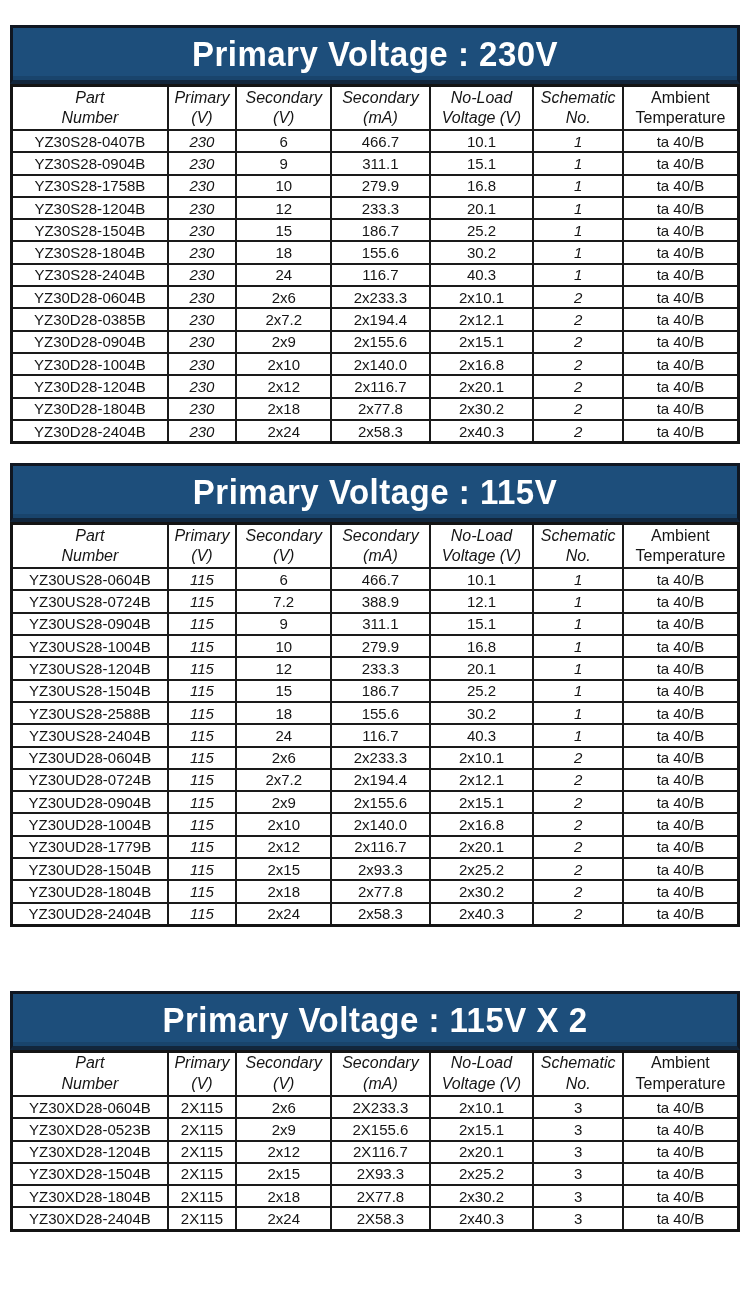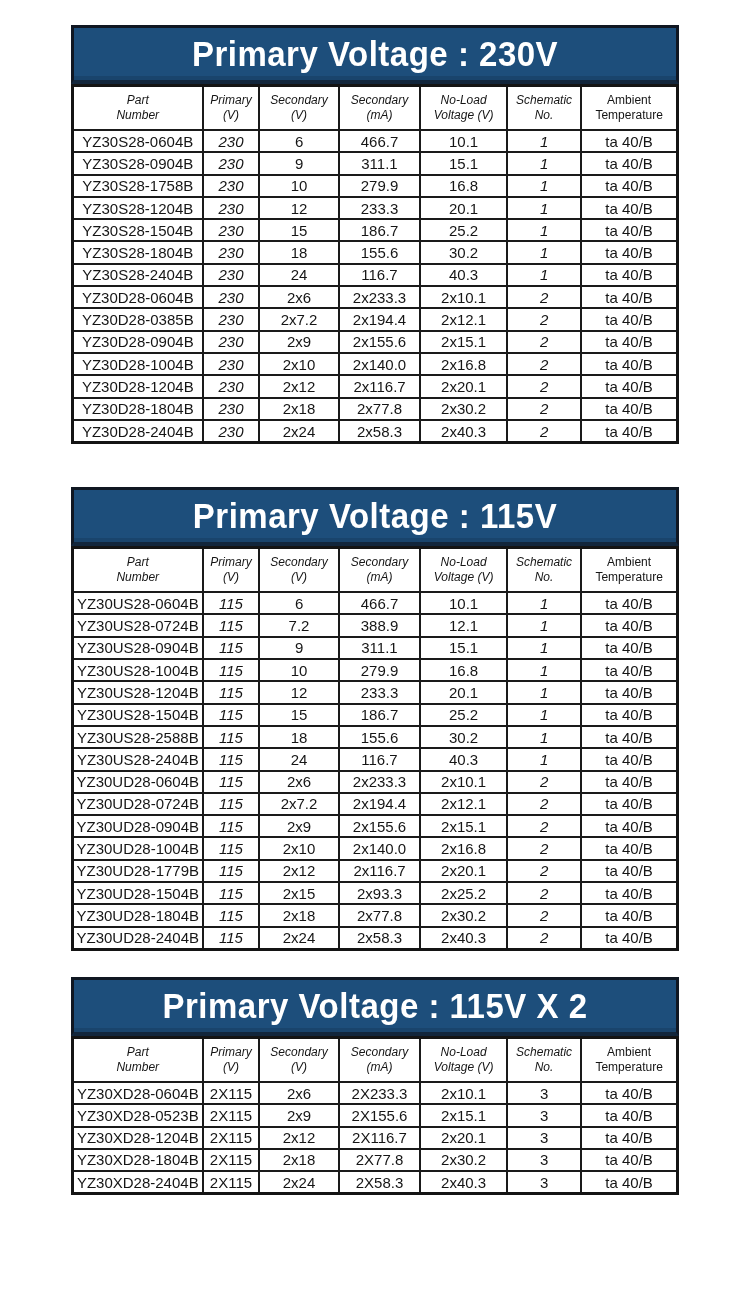--- a/index.html
+++ b/index.html
@@ -1,23 +1,23 @@
 <!DOCTYPE html>
 <html><head>
 <meta charset="utf-8">
 <style>
   html,body{margin:0;padding:0;background:#ffffff;}
   .page{
     width:750px;height:1293px;background:#ffffff;overflow:hidden;
     font-family:"Liberation Sans", sans-serif;color:#151515;
   }
-  .section{width:608px;margin:0 auto;}
+  .section{width:730px;margin:0 auto;}
   .section.s0{padding-top:25px;}
-  .section.s1{padding-top:43px;}
-  .section.s2{padding-top:26px;}
+  .section.s1{padding-top:19px;}
+  .section.s2{padding-top:64px;}
   .banner{
     background:#1d4e7b;
     border:3px solid #101722;
     border-bottom:4px solid #12263c;
     height:52px;
     display:flex;align-items:center;justify-content:center;
     box-shadow:inset 0 -4px 0 rgba(0,0,0,0.12);
   }
   .banner-title{
     color:#ffffff;font-weight:bold;font-size:33px;letter-spacing:0.5px;
@@ -28,21 +28,21 @@
     border:3px solid #141414;border-top:3px solid #141414;
   }
   col.c0{width:21.5%;} col.c1{width:9.4%;} col.c2{width:13.1%;}
   col.c3{width:13.5%;} col.c4{width:14.3%;} col.c5{width:12.3%;}
   col.c6{width:15.9%;}
   th,td{
     border:2px solid #1a1a1a;text-align:center;vertical-align:middle;
     padding:0 2px;overflow:hidden;white-space:nowrap;
   }
   th{
-    font-style:italic;font-weight:normal;font-size:12px;line-height:1.28;
+    font-style:italic;font-weight:normal;font-size:16px;line-height:1.28;
     height:42px;
   }
   th.upright{font-style:normal;}
   td{font-size:15px;height:20.3px;}
   td.ital{font-style:italic;}
 </style>
 </head>
 <body>
 
 <div class="page">
@@ -88,21 +88,21 @@
                 <div>No.</div>
               </th>
               <th class="upright">
                 <div>Ambient</div>
                 <div>Temperature</div>
               </th>
             </tr>
       </thead>
       <tbody>
             <tr>
-              <td>YZ30S28-0604B</td>
+              <td>YZ30S28-0407B</td>
               <td class="ital">230</td>
               <td>6</td>
               <td>466.7</td>
               <td>10.1</td>
               <td class="ital">1</td>
               <td>ta 40/B</td>
             </tr>
             <tr>
               <td>YZ30S28-0904B</td>
               <td class="ital">230</td>
@@ -487,20 +487,29 @@
             <tr>
               <td>YZ30XD28-1204B</td>
               <td>2X115</td>
               <td>2x12</td>
               <td>2X116.7</td>
               <td>2x20.1</td>
               <td>3</td>
               <td>ta 40/B</td>
             </tr>
             <tr>
+              <td>YZ30XD28-1504B</td>
+              <td>2X115</td>
+              <td>2x15</td>
+              <td>2X93.3</td>
+              <td>2x25.2</td>
+              <td>3</td>
+              <td>ta 40/B</td>
+            </tr>
+            <tr>
               <td>YZ30XD28-1804B</td>
               <td>2X115</td>
               <td>2x18</td>
               <td>2X77.8</td>
               <td>2x30.2</td>
               <td>3</td>
               <td>ta 40/B</td>
             </tr>
             <tr>
               <td>YZ30XD28-2404B</td>

